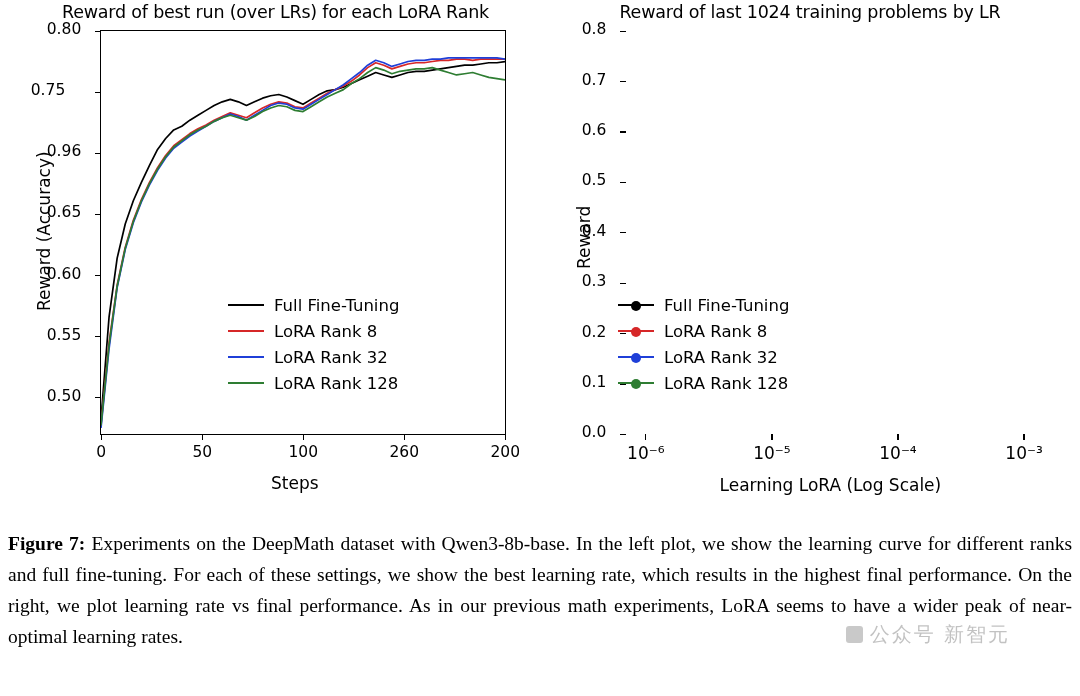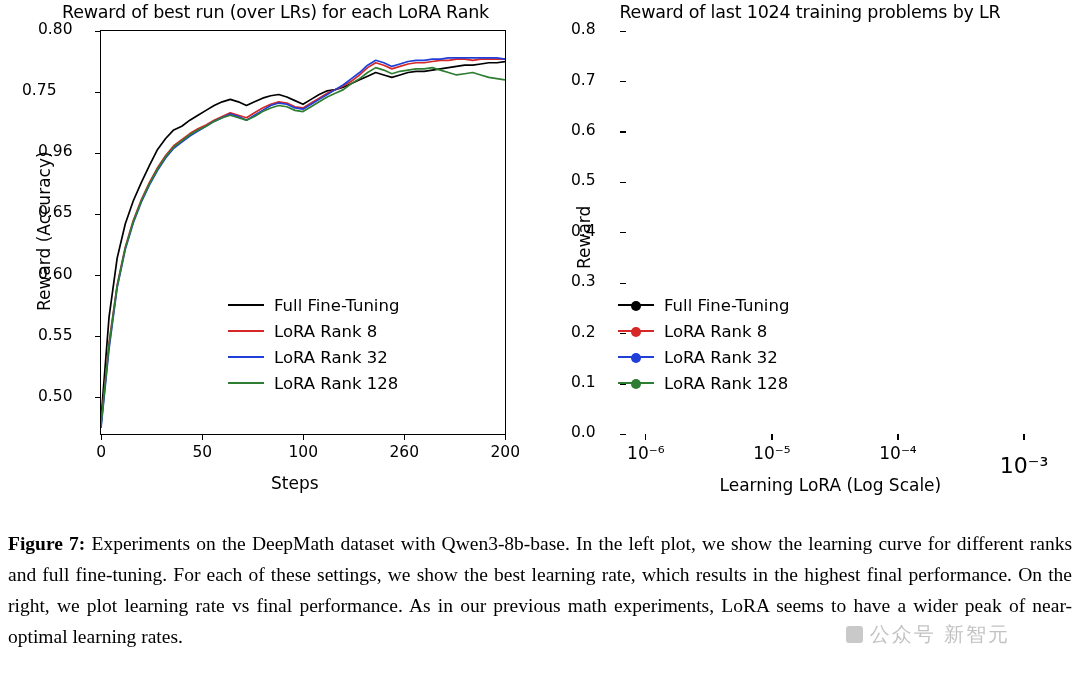--- a/index.html
+++ b/index.html
@@ -30,21 +30,21 @@
   }
   
   #leftPlot{left:100px;top:30px;width:406px;height:405px;}
 
   .tick-label{
     position:absolute;
     font-family:"DejaVu Sans","Liberation Sans",sans-serif;
     font-size:15.5px;
     white-space:nowrap;
   }
-  .ytick{ text-align:left; }
+  .ytick{ text-align:center; }
   .tick-mark{position:absolute;background:#000;}
   .axis-label{
     position:absolute;
     font-family:"DejaVu Sans","Liberation Sans",sans-serif;
     font-size:17px;
     white-space:nowrap;
   }
   .ylabel-rot{
     transform-origin:0 0;
     transform:rotate(-90deg);
@@ -149,21 +149,21 @@
     <div class="panel-title">Reward of last 1024 training problems by LR</div>
 
     <div id="rightAxes">
         <div class="tick-mark" style="left:105.18058050173677px;top:434px;width:1.3px;height:6px;"></div>
         <div class="tick-label" style="left:70.83058050173678px;top:443px;width:70px;text-align:center;font-size:17px;">10⁻⁶</div>
         <div class="tick-mark" style="left:231.2640755300395px;top:434px;width:1.3px;height:6px;"></div>
         <div class="tick-label" style="left:196.9140755300395px;top:443px;width:70px;text-align:center;font-size:17px;">10⁻⁵</div>
         <div class="tick-mark" style="left:357.34757055834217px;top:434px;width:1.3px;height:6px;"></div>
         <div class="tick-label" style="left:322.99757055834215px;top:443px;width:70px;text-align:center;font-size:17px;">10⁻⁴</div>
         <div class="tick-mark" style="left:483.4310655866449px;top:434px;width:1.3px;height:6px;"></div>
-        <div class="tick-label" style="left:449.08106558664485px;top:443px;width:70px;text-align:center;font-size:22px;margin-top:10px;">10⁻³</div>
+        <div class="tick-label" style="left:449.08106558664485px;top:443px;width:70px;text-align:center;font-size:17px;">10⁻³</div>
         <div class="tick-mark" style="left:80px;top:433.65000000000003px;width:6px;height:1.3px;"></div>
         <div class="tick-label ytick" style="left:31px;top:423.3px;width:46px;">0.0</div>
         <div class="tick-mark" style="left:80px;top:383.27500000000003px;width:6px;height:1.3px;"></div>
         <div class="tick-label ytick" style="left:31px;top:372.925px;width:46px;">0.1</div>
         <div class="tick-mark" style="left:80px;top:332.90000000000003px;width:6px;height:1.3px;"></div>
         <div class="tick-label ytick" style="left:31px;top:322.55px;width:46px;">0.2</div>
         <div class="tick-mark" style="left:80px;top:282.52500000000003px;width:6px;height:1.3px;"></div>
         <div class="tick-label ytick" style="left:31px;top:272.175px;width:46px;">0.3</div>
         <div class="tick-mark" style="left:80px;top:232.15px;width:6px;height:1.3px;"></div>
         <div class="tick-label ytick" style="left:31px;top:221.8px;width:46px;">0.4</div>

